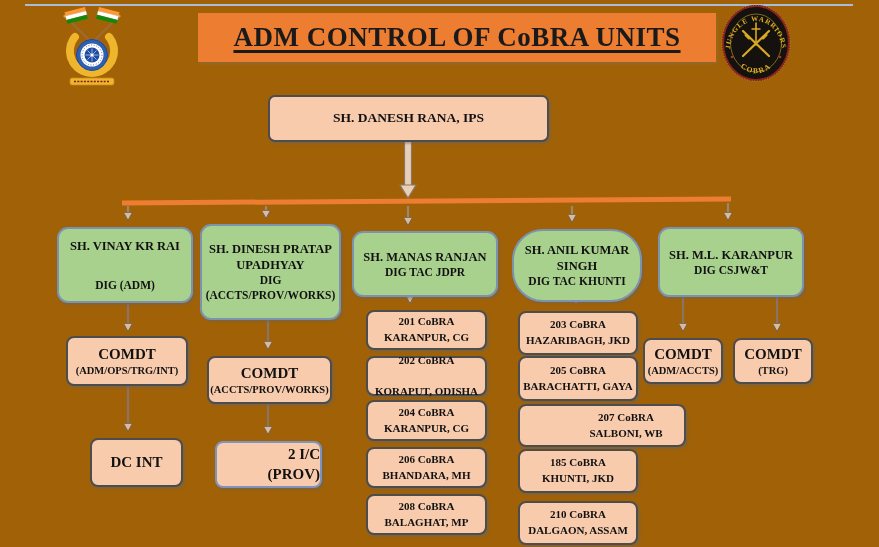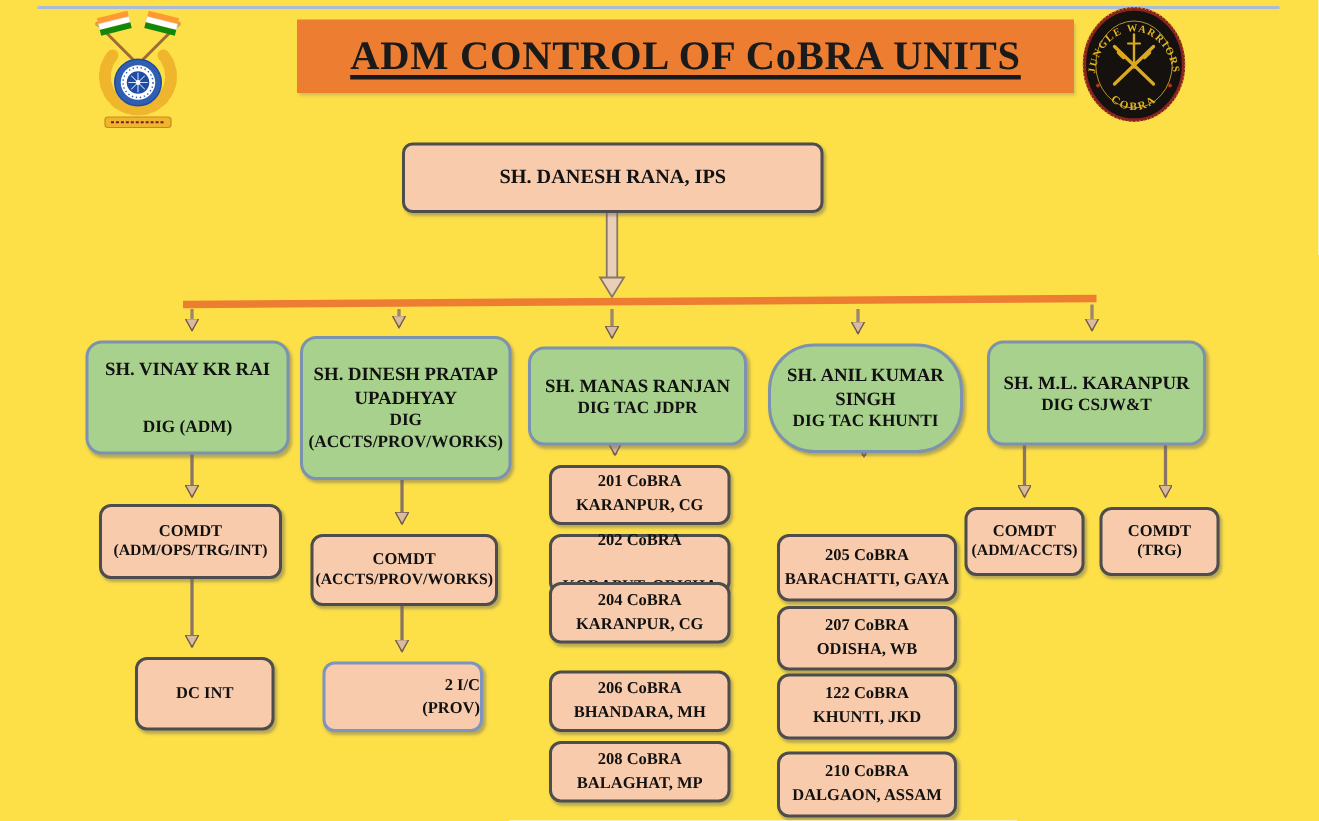--- a/index.html
+++ b/index.html
@@ -1,33 +1,33 @@
 <!DOCTYPE html>
 <html><head>
 <meta charset="utf-8">
 <style>
   html,body{margin:0;padding:0;background:#ffffff;}
-  .stage{position:relative;width:879px;height:547px;background:#fde047;overflow:hidden;
+  .stage{position:relative;width:879px;height:547px;background:#a16207;overflow:hidden;
          font-family:"Liberation Serif","DejaVu Serif",serif;color:#111;}
   .topline{position:absolute;left:25px;top:4px;width:828px;height:2px;background:#a9bbd6;}
   .banner{position:absolute;left:198px;top:13px;width:518px;height:49px;background:#ED7D31;
           display:flex;align-items:center;justify-content:center;box-shadow:1px 2px 2px rgba(120,120,120,.35);}
   .title{font-size:27px;font-weight:700;letter-spacing:.5px;color:#1a1a1a;
          text-decoration:underline;text-decoration-thickness:2.5px;text-underline-offset:4px;}
   .emblem{position:absolute;left:50px;top:5px;}
   .badge{position:absolute;left:721px;top:4px;}
   .box{position:absolute;display:flex;flex-direction:column;align-items:center;justify-content:center;
        text-align:center;font-weight:700;line-height:1.28;box-shadow:1.5px 2px 2px rgba(100,100,100,.45);}
   .peach{background:#F8CBAD;border:2px solid #4d4d4d;border-radius:8px;}
   .green{background:#A9D18E;border:2px solid #7C93B0;border-radius:11px;}
   .blueb{border-color:#7f94bd;}
   .root{font-size:13.5px;line-height:1.55;border-radius:7px;}
   .name-line{font-size:12.5px;}
   .role-line{font-size:11.5px;}
-  .small-line{font-size:11px;}
+  .small-line{font-size:15px;}
   .tiny-line{font-size:10.5px;}
   .unit{font-size:11px;line-height:1.45;}
   .wavy{text-decoration:underline wavy #d43a2f 1px;text-underline-offset:2px;}
   .connectors{position:absolute;left:0;top:0;pointer-events:none;}
 </style>
 </head>
 <body>
 
 <div class="stage">
 
@@ -179,43 +179,47 @@
   </div>
 
   <div class="box peach unit" style="left:366px;top:310px;width:117px;height:36px;">
     <div>201 CoBRA</div>
     <div>KARANPUR, CG</div>
   </div>
   <div class="box peach unit" style="left:366px;top:356px;width:117px;height:36px;gap:15px;">
     <div>202 CoBRA</div>
     <div>KORAPUT, ODISHA</div>
   </div>
-  <div class="box peach unit" style="left:366px;top:388px;width:117px;height:37px;">
+  <div class="box peach unit" style="left:366px;top:400px;width:117px;height:37px;">
     <div>204 CoBRA</div>
     <div>KARANPUR, CG</div>
   </div>
   <div class="box peach unit" style="left:366px;top:447px;width:117px;height:37px;">
     <div>206 CoBRA</div>
     <div>BHANDARA, MH</div>
   </div>
   <div class="box peach unit" style="left:366px;top:494px;width:117px;height:37px;">
     <div>208 CoBRA</div>
     <div>BALAGHAT, MP</div>
   </div>
 
+  <div class="box peach unit" style="left:518px;top:311px;width:116px;height:40px;">
+    <div>203 CoBRA</div>
+    <div>HAZARIBAGH, JKD</div>
+  </div>
   <div class="box peach unit" style="left:518px;top:356px;width:116px;height:41px;">
     <div>205 CoBRA</div>
     <div>BARACHATTI, GAYA</div>
   </div>
-  <div class="box peach unit" style="left:518px;top:404px;width:116px;height:39px;">
+  <div class="box peach unit" style="left:518px;top:404px;width:116px;height:39px;padding-left:48px;">
     <div>207 CoBRA</div>
-    <div>ODISHA, WB</div>
+    <div>SALBONI, WB</div>
   </div>
   <div class="box peach unit" style="left:518px;top:449px;width:116px;height:40px;">
-    <div>122 CoBRA</div>
+    <div>185 CoBRA</div>
     <div>KHUNTI, JKD</div>
   </div>
   <div class="box peach unit" style="left:518px;top:501px;width:116px;height:40px;text-align:center;">
     <div>210 CoBRA</div>
     <div>DALGAON, ASSAM</div>
   </div>
 
   <div class="box peach" style="left:643px;top:338px;width:76px;height:42px;">
     <div class="small-line">COMDT</div>
     <div class="tiny-line">(ADM/ACCTS)</div>

